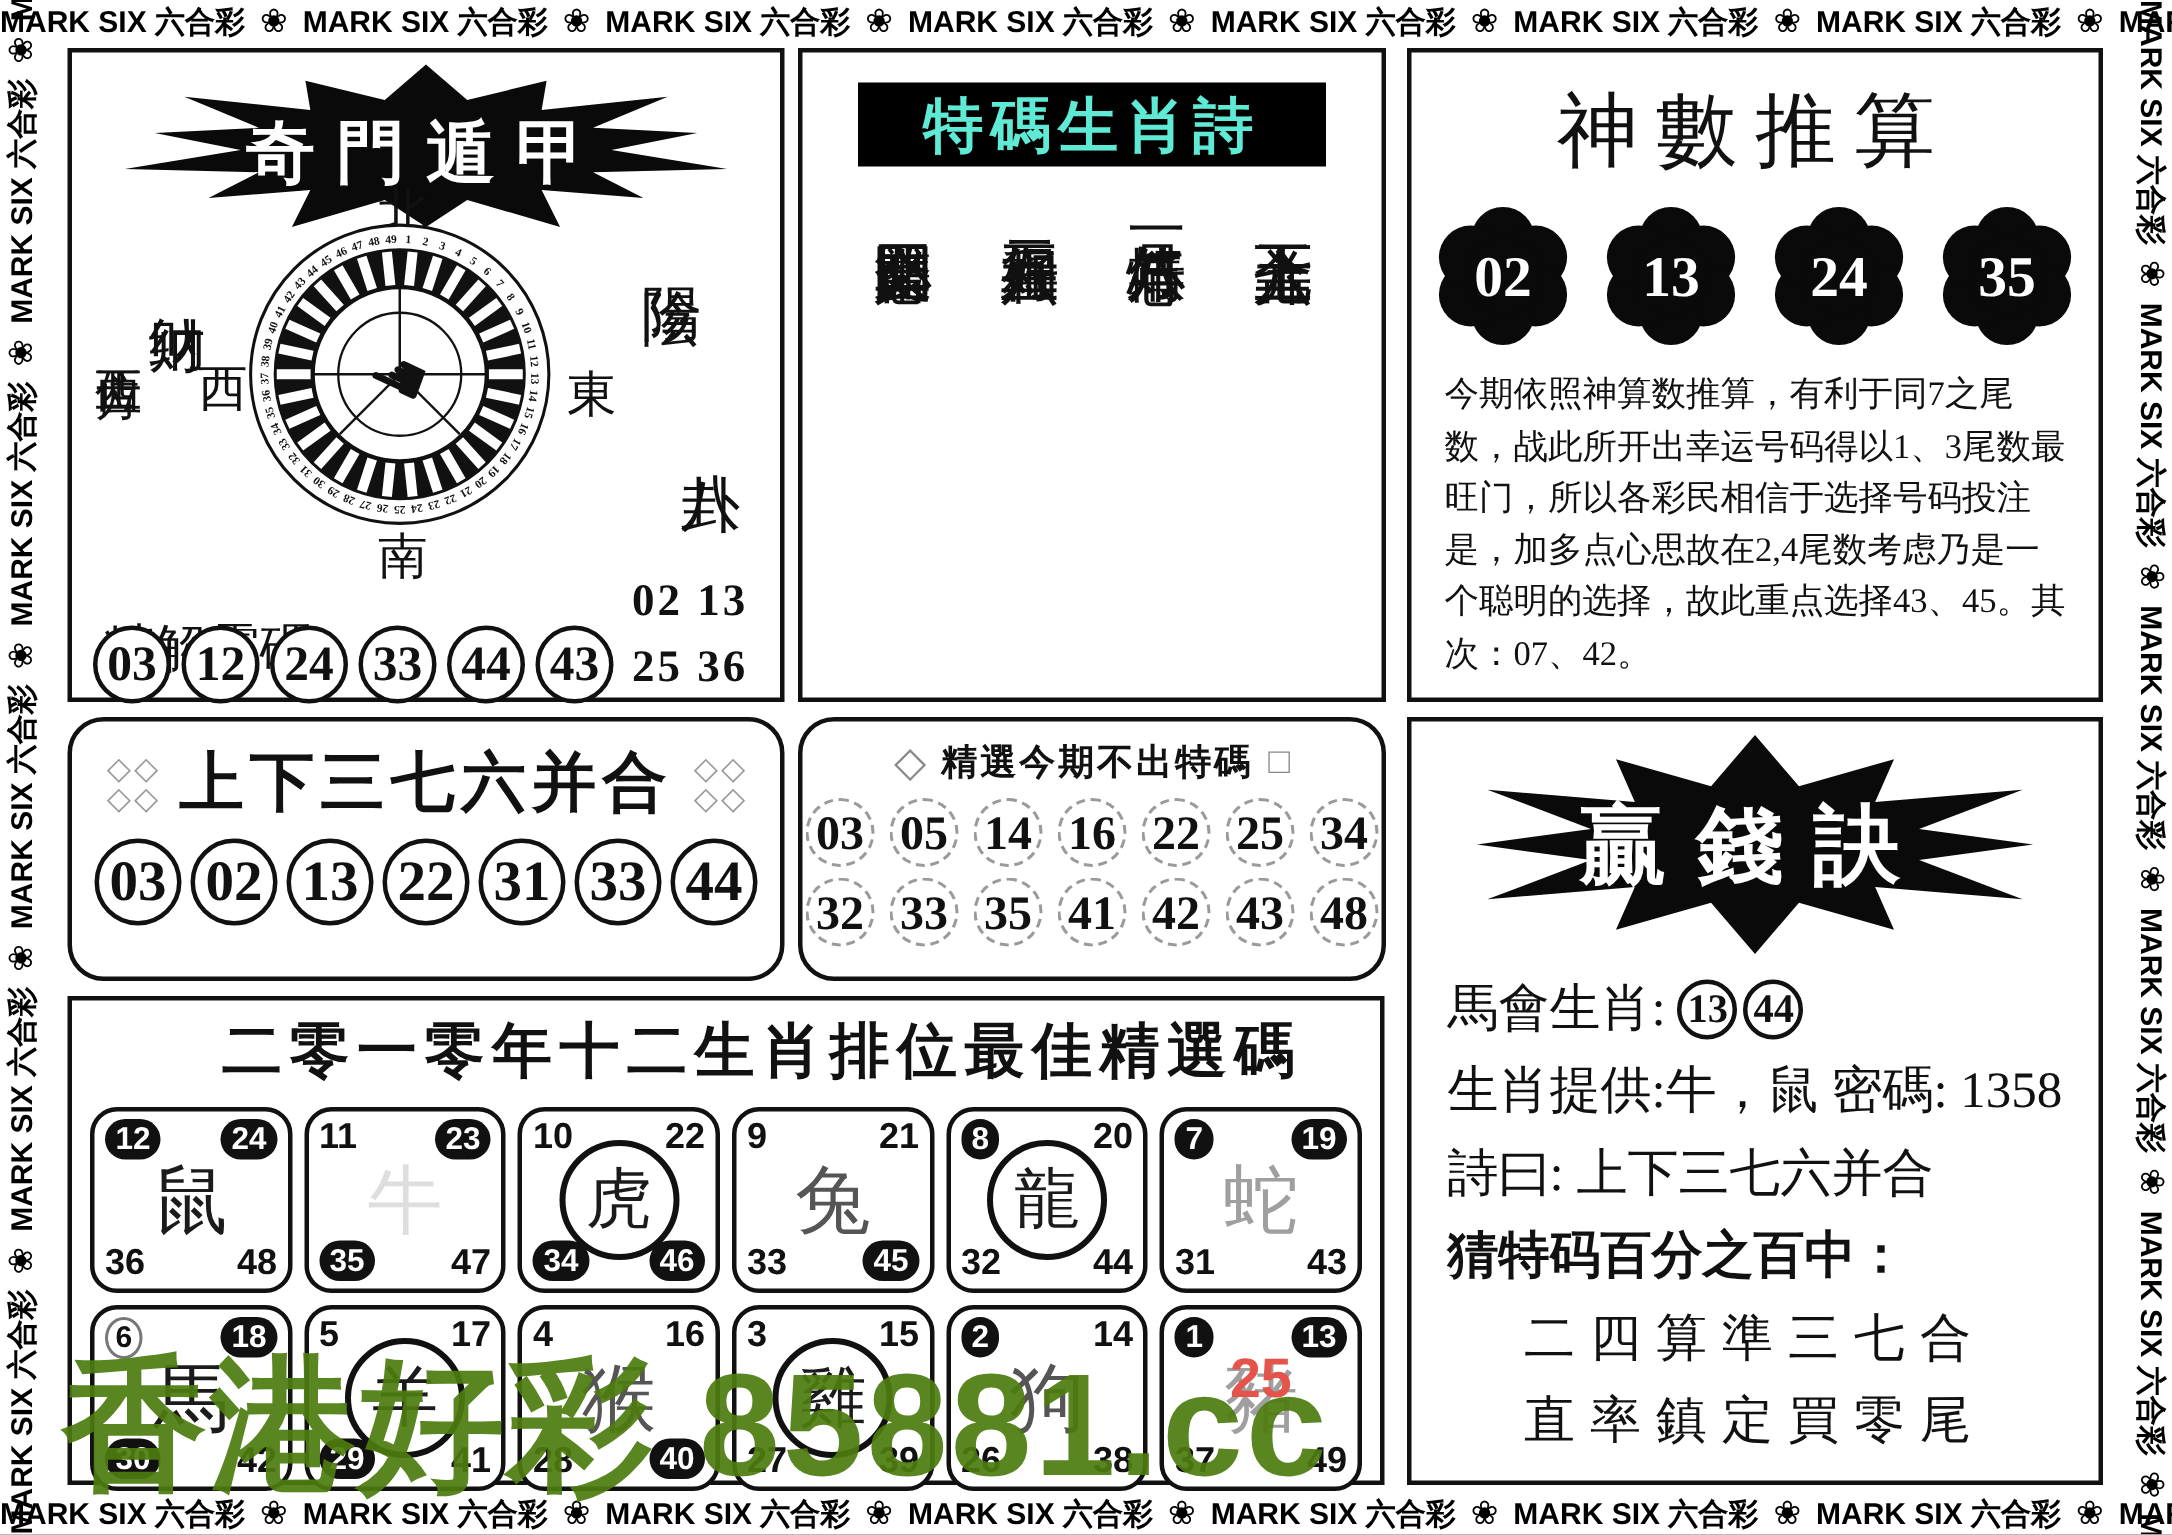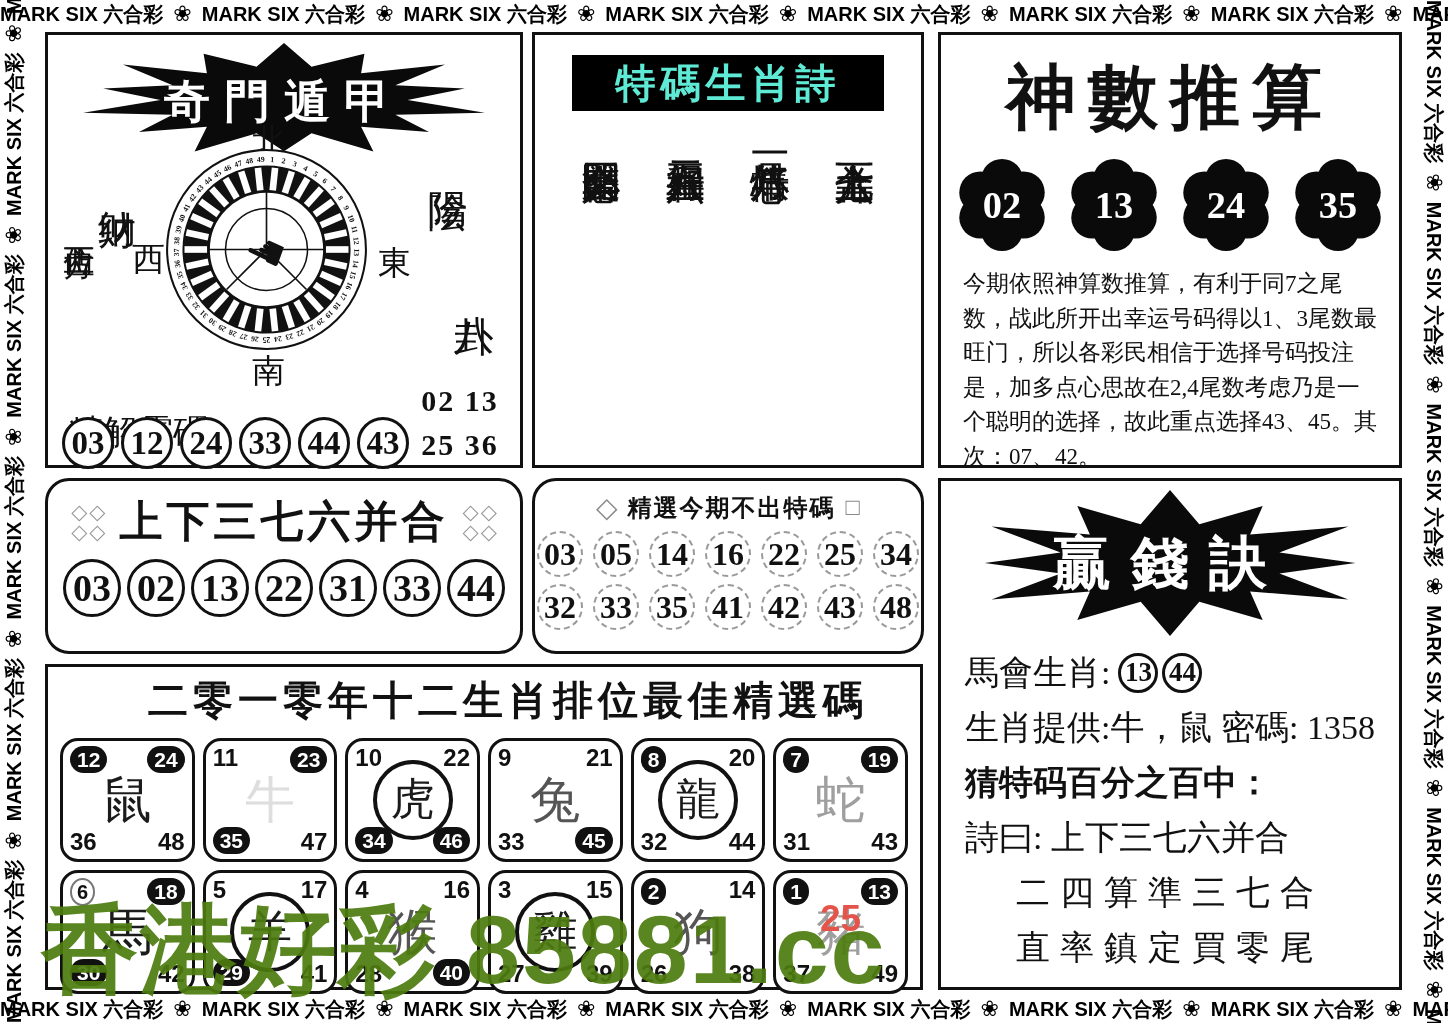--- a/index.html
+++ b/index.html
@@ -53,21 +53,21 @@
   .c40{width:40px;height:40px;font-size:27px;}
   #qimen-plainnums{position:absolute;left:356px;top:344px;width:112px;text-align:center;
        font-size:30px;font-weight:bold;letter-spacing:2px;line-height:44px;}
   
   #poem-titlebar{margin:20px auto 0;width:312px;height:56px;background:#000;color:#5eead4;
        display:flex;align-items:center;justify-content:center;font-size:40px;font-weight:bold;letter-spacing:5px;}
   #poem-cols{display:flex;flex-direction:row-reverse;justify-content:space-around;
        margin-top:22px;padding:0 24px;height:330px;}
   .poem-col{writing-mode:vertical-rl;text-orientation:upright;font-size:39px;line-height:1.12;}
   
-  #shenshu-title{margin-top:16px;text-align:center;font-size:70px;font-weight:bold;letter-spacing:12px;}
+  #shenshu-title{margin-top:16px;text-align:center;font-size:54px;font-weight:normal;letter-spacing:12px;}
   #shenshu-flowers{display:flex;justify-content:center;gap:16px;margin-top:12px;}
   #shenshu-body{margin:14px 20px 0 22px;font-size:23px;line-height:1.5;}
   
   #best-titlerow{display:flex;align-items:center;justify-content:center;gap:14px;margin-top:12px;}
   #best-title{font-size:43px;font-weight:600;letter-spacing:4px;}
   .diamonds{display:inline-grid;grid-template-columns:auto auto;gap:0 2px;color:#9a9a9a;
        font-size:21px;line-height:20px;}
   #best-circles{display:flex;justify-content:center;gap:6px;margin-top:8px;}
   
   #exclude-titlerow{display:flex;align-items:center;justify-content:center;gap:10px;margin-top:10px;}
@@ -347,22 +347,22 @@
     </svg>
     <div id="yq-lines">
       <div class="yq-line">
         <span>馬會生肖:</span>
         <span id="yq-line1-circles" style="display:inline-flex;gap:4px;">
             <span class="numcircle c40">13</span>
             <span class="numcircle c40">44</span>
           </span>
       </div>
       <div class="yq-line">生肖提供:牛，鼠 密碼: 1358</div>
+      <div class="yq-line">詩曰: 上下三七六并合</div>
       <div class="yq-line" id="yq-line4">猜特码百分之百中：</div>
-      <div class="yq-line">詩曰: 上下三七六并合</div>
       <div class="yq-line yq-center">二四算準三七合</div>
       <div class="yq-line yq-center">直率鎮定買零尾</div>
     </div>
   </div>
 
   <div class="panel" id="panel-zodiac">
     <div id="zodiac-title">二零一零年十二生肖排位最佳精選碼</div>
     <div id="zodiac-grid">
         <div class="zcell">
           <span class="znum tl solid">12</span>

